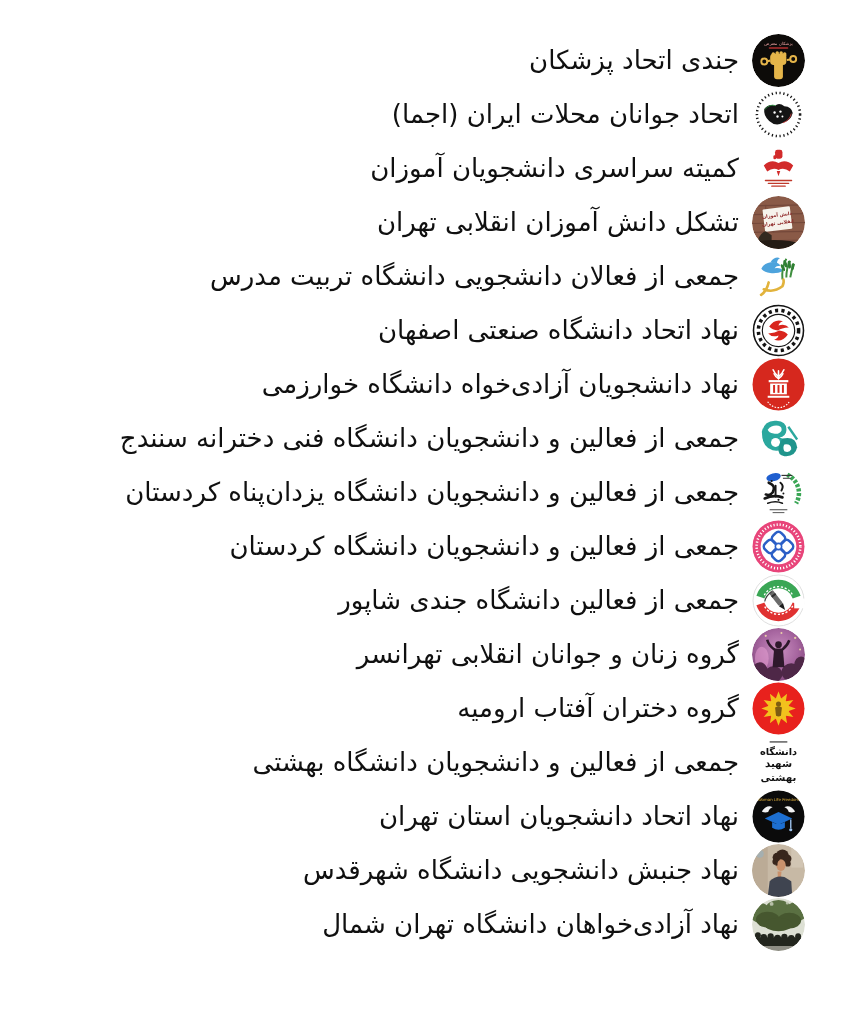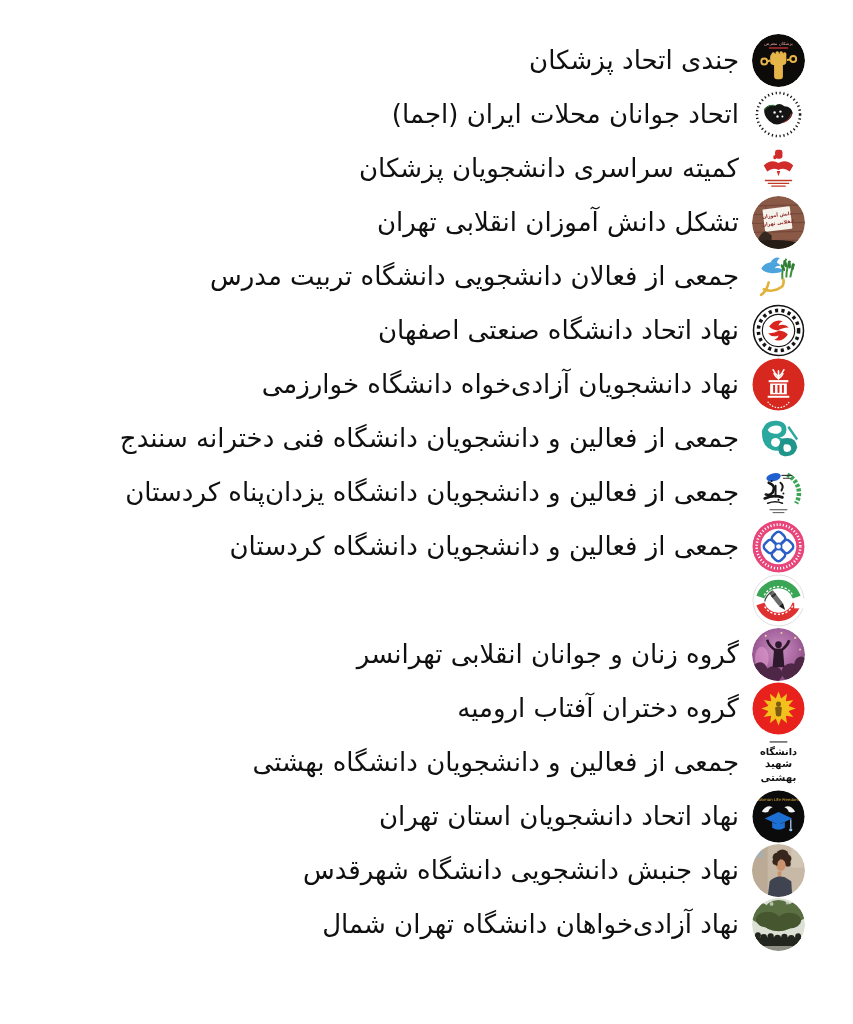--- a/index.html
+++ b/index.html
@@ -91,21 +91,21 @@
           <path d="M12 24 Q19.5 17 27 21.5 Q34.5 17 42 24 L38.5 30 Q32.5 25.5 27 28.5 Q21.5 25.5 15.5 30 Z"></path>
           <polygon points="25.2,29.5 28.8,29.5 27,35"></polygon>
         </g>
         <g fill="#c0392b">
           <rect x="13" y="38.5" width="28" height="1.5" rx="0.7"></rect>
           <rect x="16" y="41.5" width="22" height="1.4" rx="0.7"></rect>
           <rect x="19.5" y="44.4" width="15" height="1.3" rx="0.6"></rect>
         </g>
       </svg>
     </span>
-    <span class="label">کمیته سراسری دانشجویان پزشکان</span>
+    <span class="label">کمیته سراسری دانشجویان آموزان</span>
   </div>
 
   <div class="row">
     <span class="avatar">
       <svg viewBox="0 0 54 54">
         <defs>
             <clipPath id="c4">
               <circle cx="27" cy="27" r="27"></circle>
             </clipPath>
           </defs>
@@ -280,20 +280,21 @@
         <path d="M41.5 32.5 A16.5 16.5 0 0 1 12.5 32.5" stroke="#ffffff" stroke-width="1.4" stroke-dasharray="2.2 1.8" fill="none"></path>
         <rect x="43" y="25" width="11" height="10" fill="#ffffff"></rect>
         <g transform="rotate(-38 27 28)">
           <rect x="24.4" y="15" width="5.2" height="17" rx="1.4" fill="#6b6b6b"></rect>
           <rect x="24.4" y="19" width="5.2" height="2" fill="#2e2e2e"></rect>
           <polygon points="24.4,32 29.6,32 27,39" fill="#1d1d1d"></polygon>
         </g>
         <path d="M20 18 Q14 22 13 28" stroke="#444444" stroke-width="1.2" fill="none"></path>
       </svg>
     </span>
+    <span class="label">جمعی از فعالین دانشگاه جندی شاپور</span>
   </div>
 
   <div class="row">
     <span class="avatar">
       <svg viewBox="0 0 54 54">
         <defs>
           <radialGradient id="g13" cx="50%" cy="42%" r="65%">
             <stop offset="0%" stop-color="#c98fc0"></stop>
               <stop offset="55%" stop-color="#a766a0"></stop>
               <stop offset="100%" stop-color="#7c4377"></stop>

